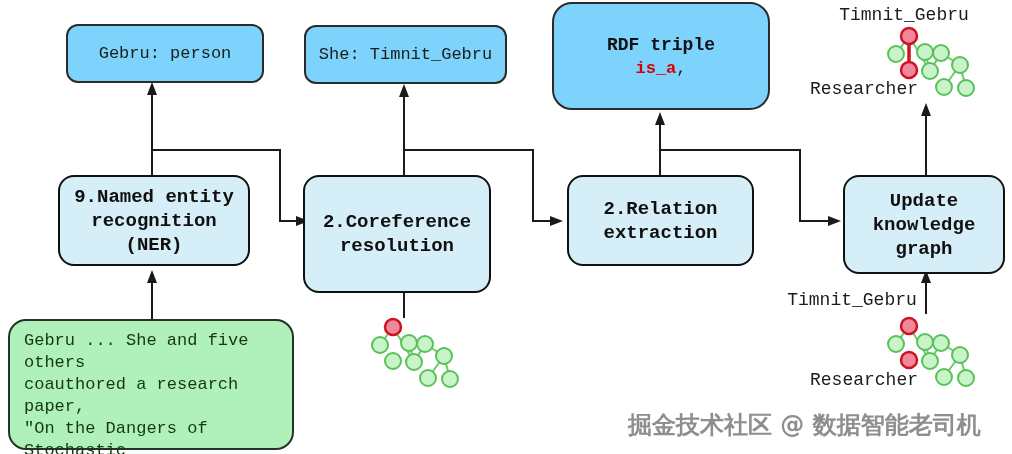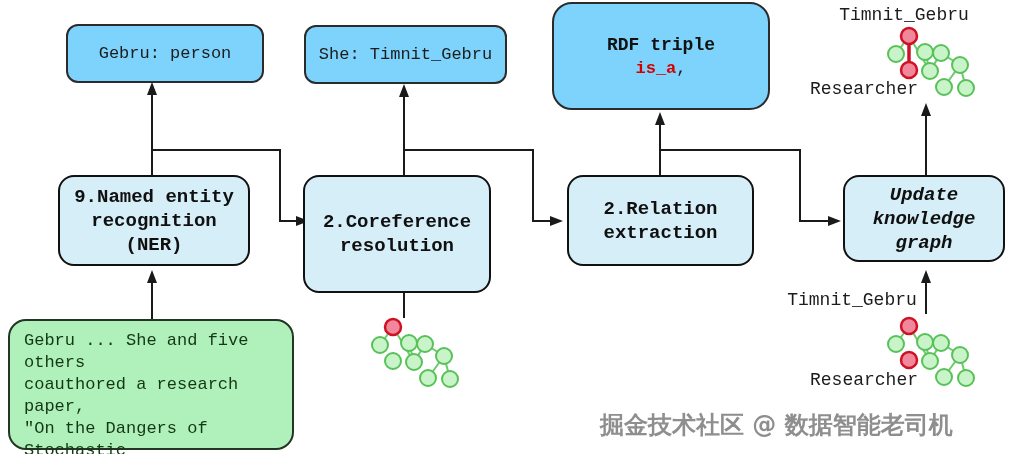--- a/index.html
+++ b/index.html
@@ -16,38 +16,38 @@
   #out-rdf{left:552px;top:2px;width:218px;height:108px;flex-direction:column;border-radius:20px;line-height:23px;padding-top:2px;}
   .rdf-title{font-weight:700;font-size:18px;color:#111;}
   .rdf-red{font-weight:700;color:#d40000;}
   .rdf-blk{color:#1c1c1c;}
   
   .step{background:#d6eef7;border:2px solid #111;border-radius:16px;color:#101010;
         font-weight:700;font-size:19px;line-height:24px;white-space:pre-line;}
   #step-1{left:58px;top:175px;width:192px;height:91px;}
   #step-2{left:303px;top:175px;width:188px;height:118px;}
   #step-3{left:567px;top:175px;width:187px;height:91px;}
-  #step-4{left:843px;top:175px;width:162px;height:87px;font-style:italic;}
+  #step-4{left:843px;top:175px;width:162px;height:99px;}
   
   #input-box{left:8px;top:319px;width:286px;height:131px;background:#aff0bb;border:2px solid #233623;
              border-radius:18px;color:#143814;font-size:17px;line-height:22px;
              white-space:pre-line;justify-content:flex-start;align-items:flex-start;
              padding:9px 0 0 14px;text-align:left;}
   
   .kg{position:absolute;z-index:2;overflow:visible;}
   #graph-coref{left:368px;top:316px;}
   #graph-kg-after{left:884px;top:25px;}
   #graph-kg-before{left:884px;top:315px;}
   .kg-label{position:absolute;z-index:2;color:#1c1c1c;font-size:18px;text-align:center;white-space:nowrap;}
   #lbl-entity-top{left:834px;top:5px;width:140px;}
   #lbl-class-top{left:806px;top:79px;width:116px;}
   #lbl-entity-bottom{left:786px;top:290px;width:132px;}
   #lbl-class-bottom{left:806px;top:370px;width:116px;}
   
-  .watermark{position:absolute;left:600px;top:409px;z-index:3;
+  .watermark{position:absolute;left:628px;top:409px;z-index:3;
              font-family:"DejaVu Sans","Liberation Sans",sans-serif;
              font-size:24px;font-weight:700;color:#8e8e8e;white-space:nowrap;
              text-shadow:2px 2px 1px #ffffff,3px 3px 2px rgba(255,255,255,0.9);}
 </style>
 </head>
 <body>
 
 <div class="canvas">
 
   <svg class="connectors" width="1012" height="454">

